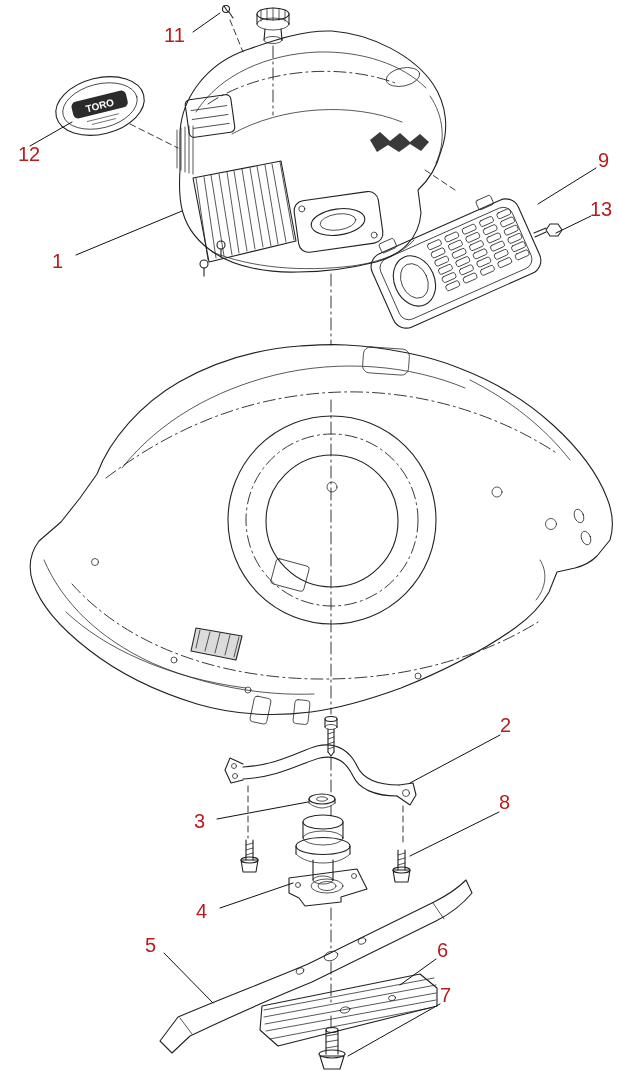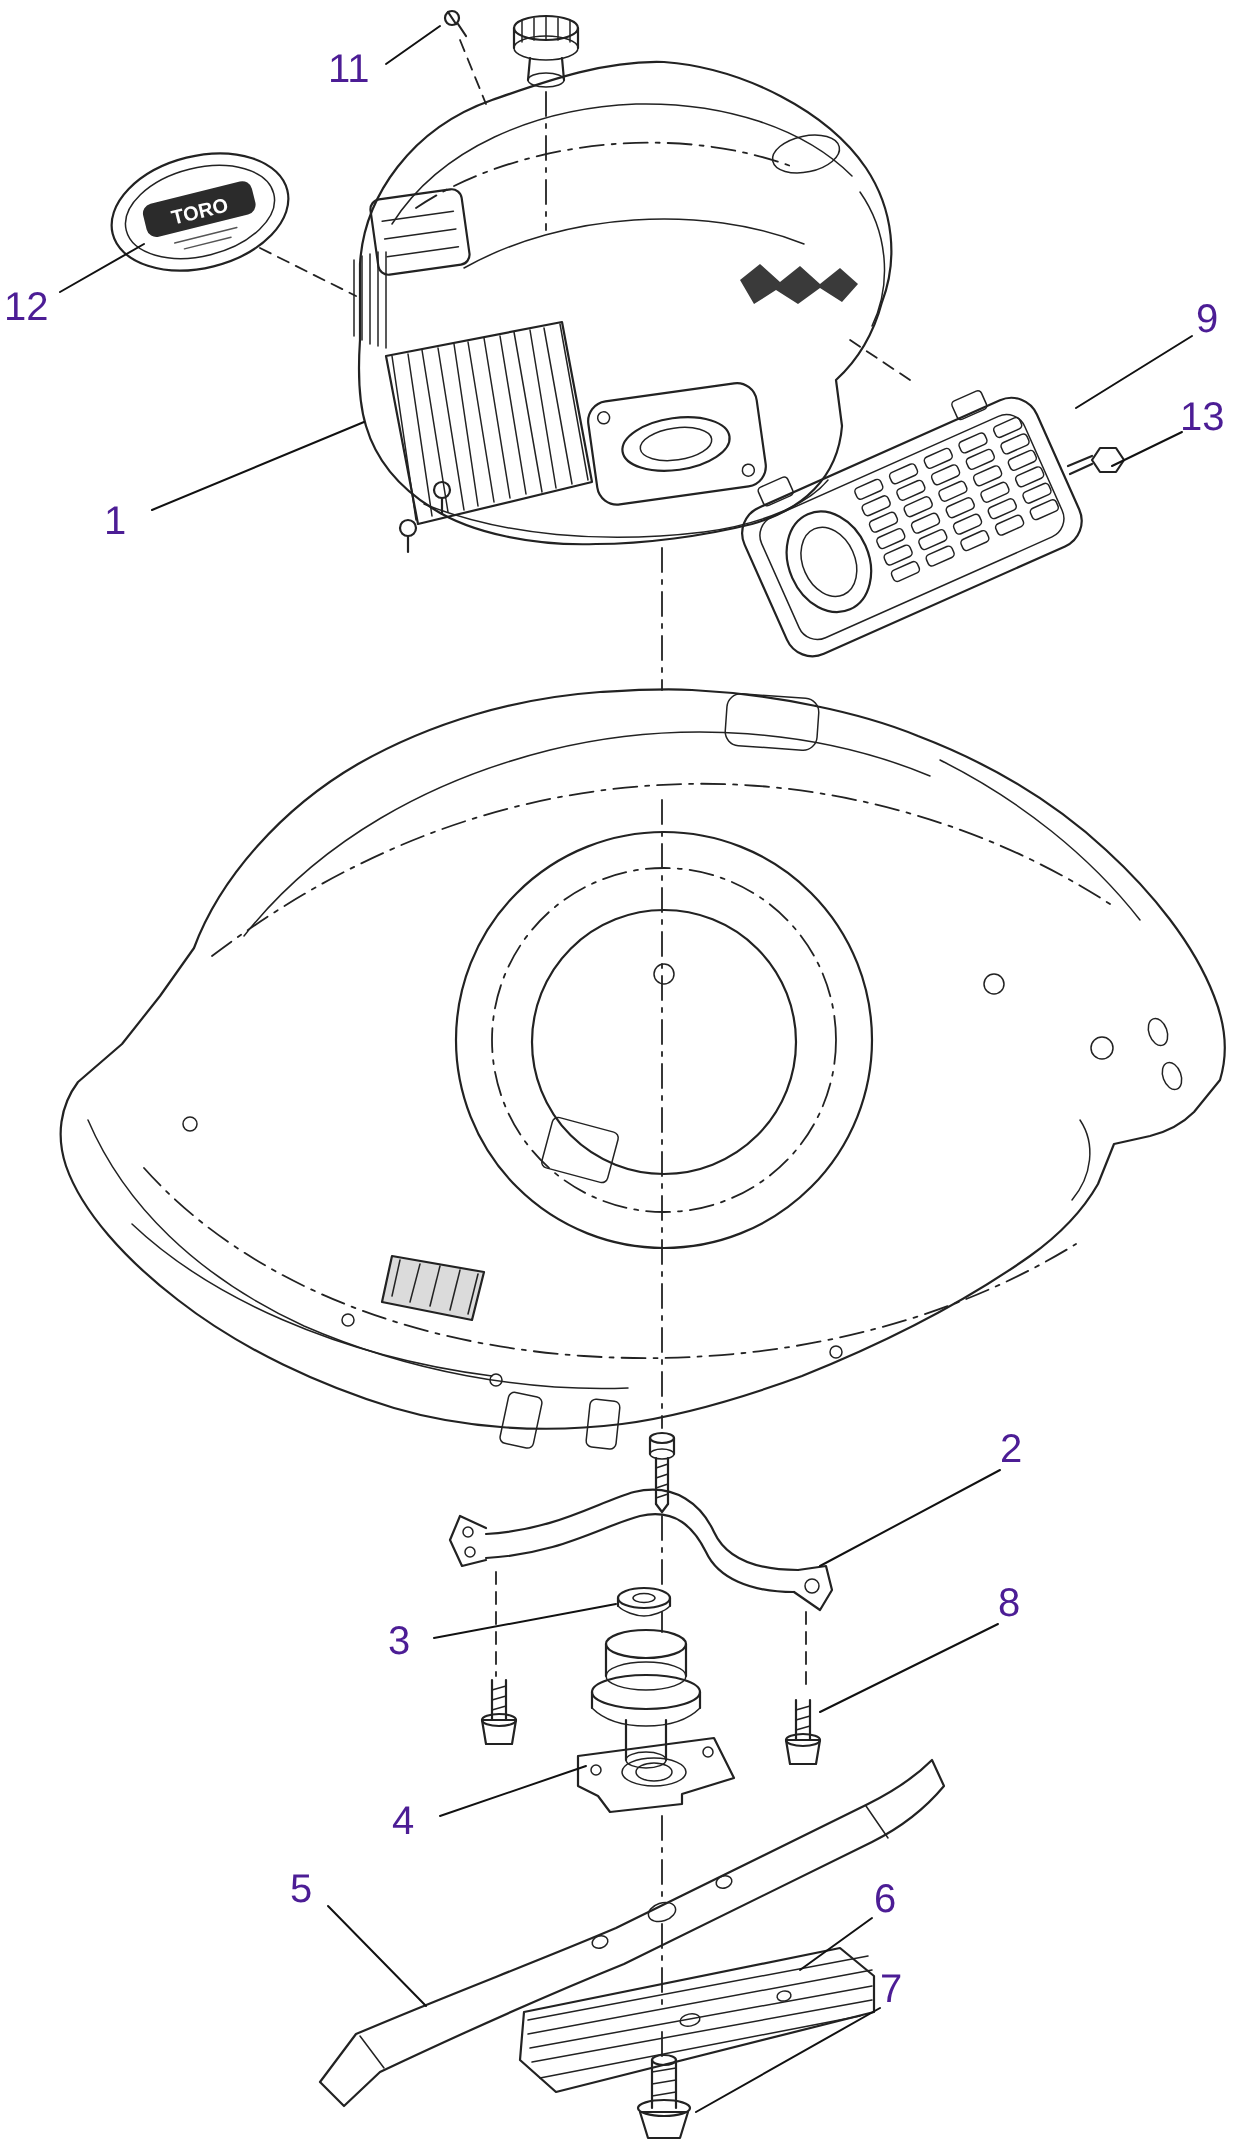--- a/index.html
+++ b/index.html
@@ -7,21 +7,21 @@
          font-family:"Liberation Sans",sans-serif;}
   svg{position:absolute;left:0;top:0;stroke:#222;fill:none;stroke-width:1.1;
       stroke-linecap:round;stroke-linejoin:round;}
   svg text{stroke:none;}
   .thin{stroke-width:0.75;}
   .dash{stroke-dasharray:6 4;stroke-width:0.9;}
   .ddot{stroke-dasharray:12 4 2 4;stroke-width:0.9;}
   .leader{stroke:#111;stroke-width:1;}
   .darkfill{fill:#3a3a3a;stroke:none;}
   .shade{fill:rgba(0,0,0,0.14);}
-  .callout{position:absolute;font-size:20px;color:#4c1d95;line-height:1;text-align:right;}
+  .callout{position:absolute;font-size:20px;color:#b91c1c;line-height:1;text-align:right;}
 </style>
 </head>
 <body>
 
 <div class="stage">
 <svg width="619" height="1071" viewBox="0 0 619 1071">
 
   <g class="ddot">
     <line x1="273" y1="46" x2="273" y2="115"></line>
     <line x1="331" y1="274" x2="331" y2="345"></line>
@@ -326,14 +326,14 @@
   <div class="callout" style="left:500px;top:715px">2</div>
   <div class="callout" style="left:194px;top:811px">3</div>
   <div class="callout" style="left:196px;top:901px">4</div>
   <div class="callout" style="left:145px;top:935px">5</div>
   <div class="callout" style="left:437px;top:940px">6</div>
   <div class="callout" style="left:440px;top:985px">7</div>
   <div class="callout" style="left:499px;top:792px">8</div>
   <div class="callout" style="left:598px;top:150px">9</div>
   <div class="callout" style="left:590px;top:199px">13</div>
   <div class="callout" style="left:164px;top:25px">11</div>
-  <div class="callout" style="left:2px;top:144px">12</div>
+  <div class="callout" style="left:18px;top:144px">12</div>
 </div>
 
 </body></html>

